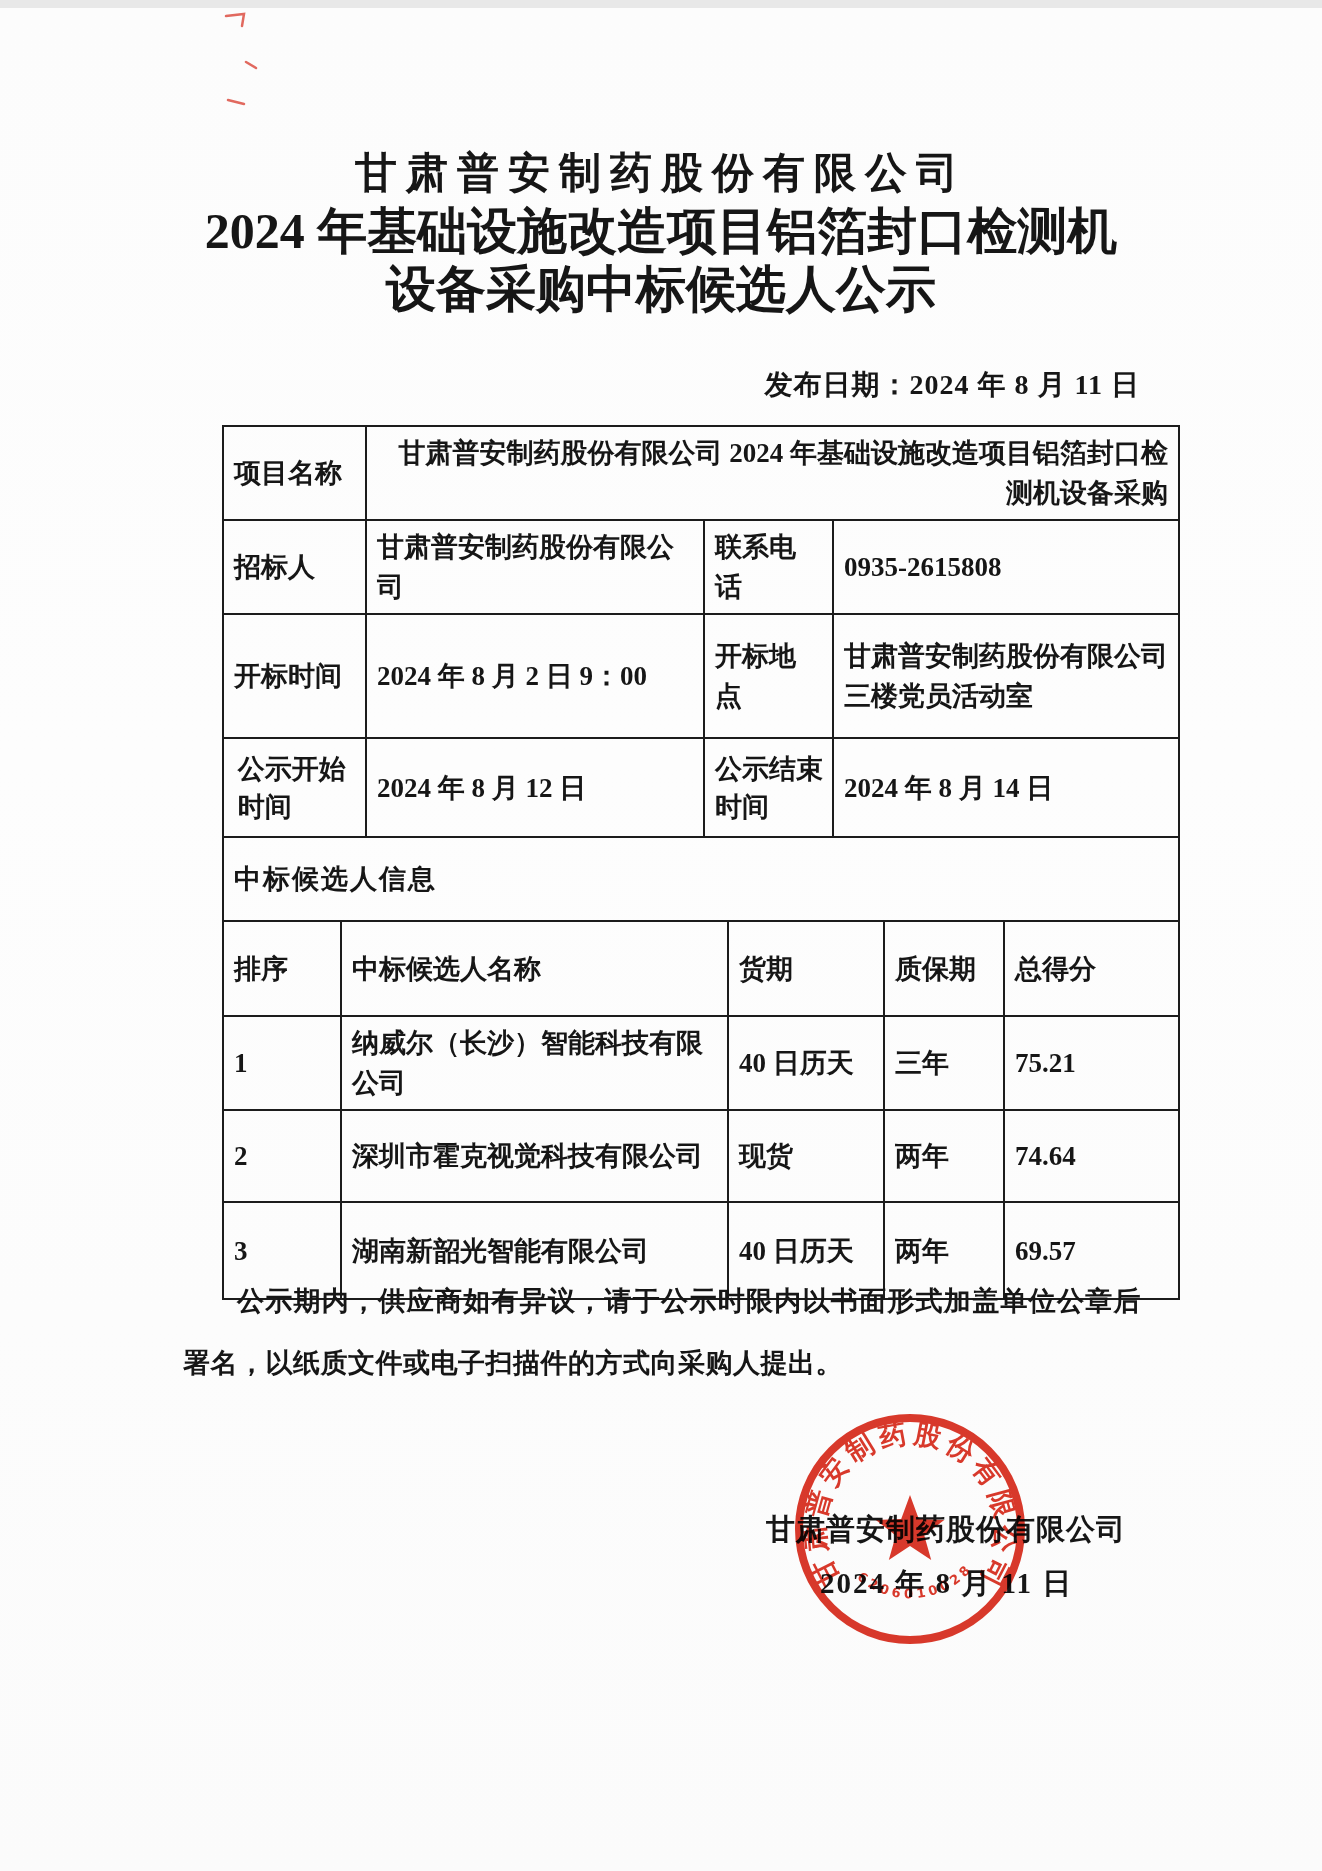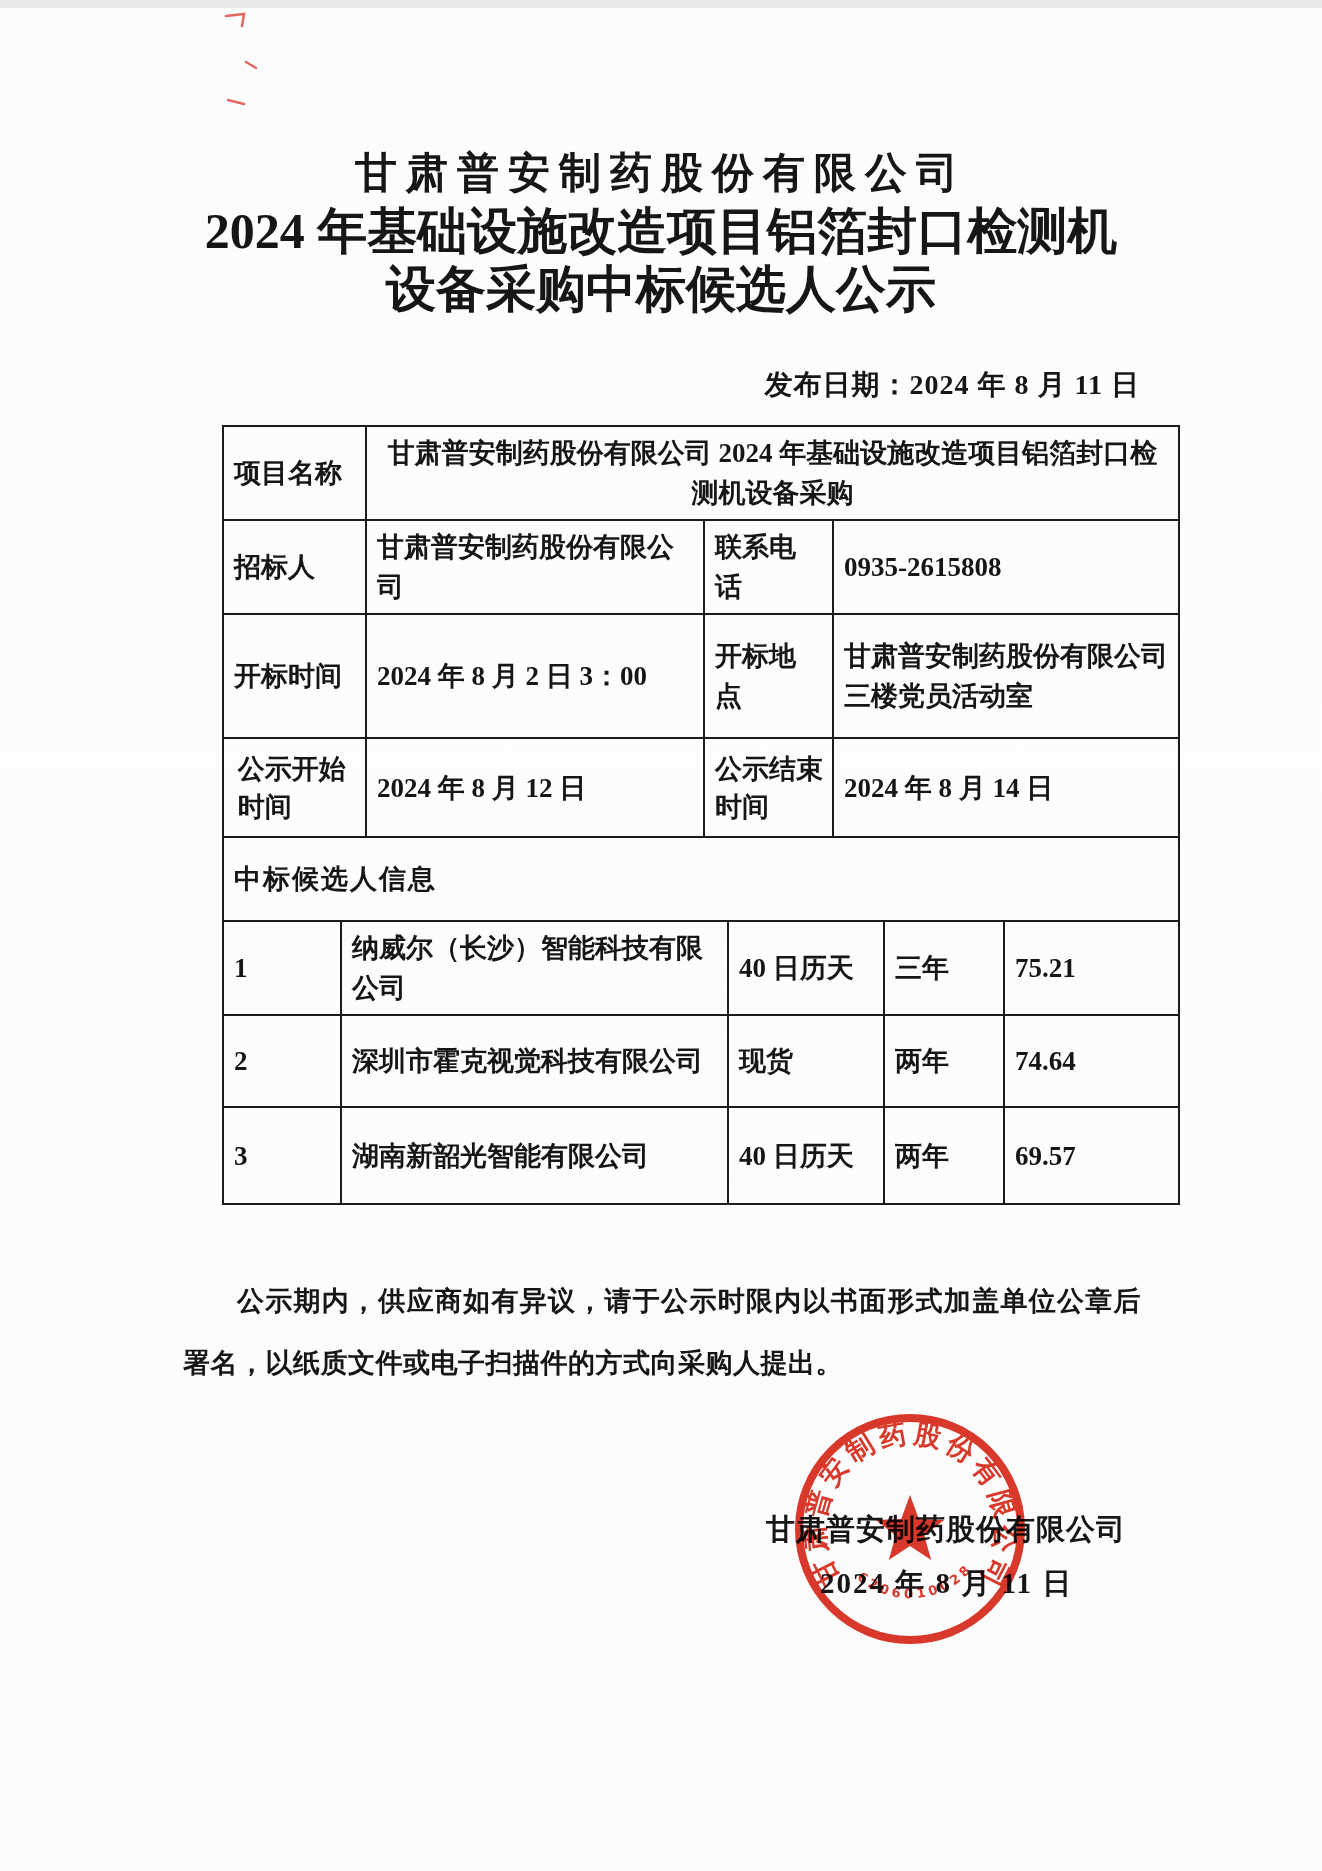--- a/index.html
+++ b/index.html
@@ -30,21 +30,21 @@
     position:absolute;left:222px;top:417px;width:956px;
   }
   table{border-collapse:collapse;table-layout:fixed;width:956px;}
   td{
     border:2px solid #1c1c1c;
     vertical-align:middle;
     font-size:27px;font-weight:600;
     padding:6px 10px;line-height:40px;
     overflow:hidden;
   }
-  td.left{text-align:center;}
+  td.left{text-align:right;}
   .t2 tr:first-child td{border-top:none;}
   .narrow-label{width:4.2em;margin:0 auto;line-height:38px;}
   .section-cell{font-size:27px;letter-spacing:2px;}
   
   .notice{
     position:absolute;left:183px;top:1262px;width:958px;
     font-size:27px;font-weight:600;line-height:62px;
     text-align:justify;text-indent:2em;letter-spacing:0.5px;
   }
   
@@ -100,21 +100,21 @@
         <td class="left" colspan="3">甘肃普安制药股份有限公司 2024 年基础设施改造项目铝箔封口检测机设备采购</td>
       </tr>
       <tr style="height:88px">
         <td>招标人</td>
         <td>甘肃普安制药股份有限公司</td>
         <td>联系电话</td>
         <td>0935-2615808</td>
       </tr>
       <tr style="height:124px">
         <td>开标时间</td>
-        <td>2024 年 8 月 2 日 3：00</td>
+        <td>2024 年 8 月 2 日 9：00</td>
         <td>开标地点</td>
         <td>甘肃普安制药股份有限公司三楼党员活动室</td>
       </tr>
       <tr style="height:99px">
         <td>
           <div class="narrow-label">公示开始时间</div>
         </td>
         <td>2024 年 8 月 12 日</td>
         <td>
           <div class="narrow-label">公示结束时间</div>
@@ -129,20 +129,27 @@
 
     <table class="t2">
       <colgroup>
         <col style="width:118px">
           <col style="width:387px">
           <col style="width:156px">
           <col style="width:120px">
           <col style="width:175px">
       </colgroup>
       <tbody>
+          <tr style="height:94px">
+        <td>排序</td>
+        <td>中标候选人名称</td>
+        <td>货期</td>
+        <td>质保期</td>
+        <td>总得分</td>
+      </tr>
       <tr style="height:92px">
         <td>1</td>
         <td>纳威尔（长沙）智能科技有限公司</td>
         <td>40 日历天</td>
         <td>三年</td>
         <td>75.21</td>
       </tr>
       <tr style="height:92px">
         <td>2</td>
         <td>深圳市霍克视觉科技有限公司</td>

